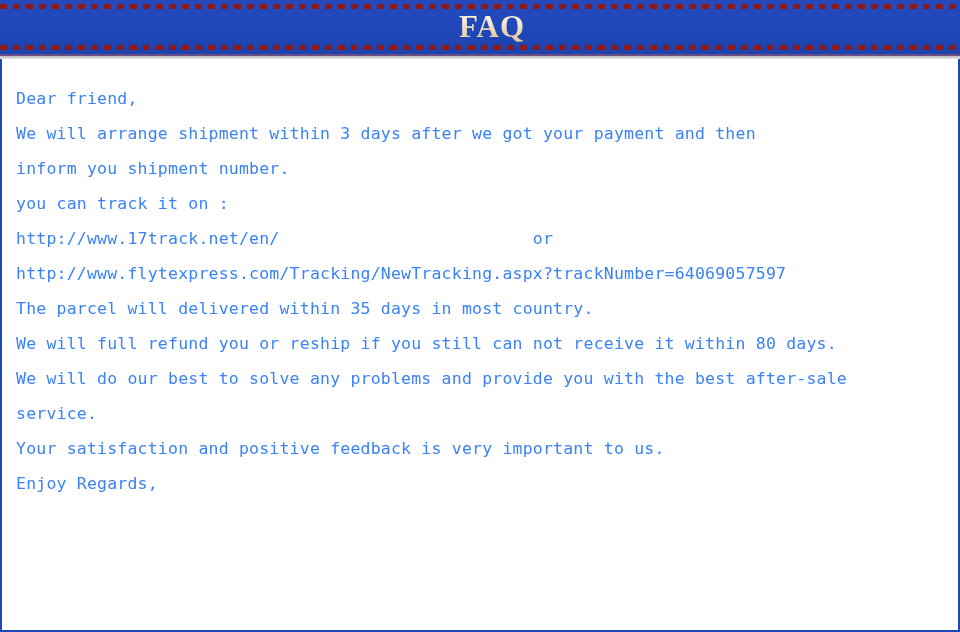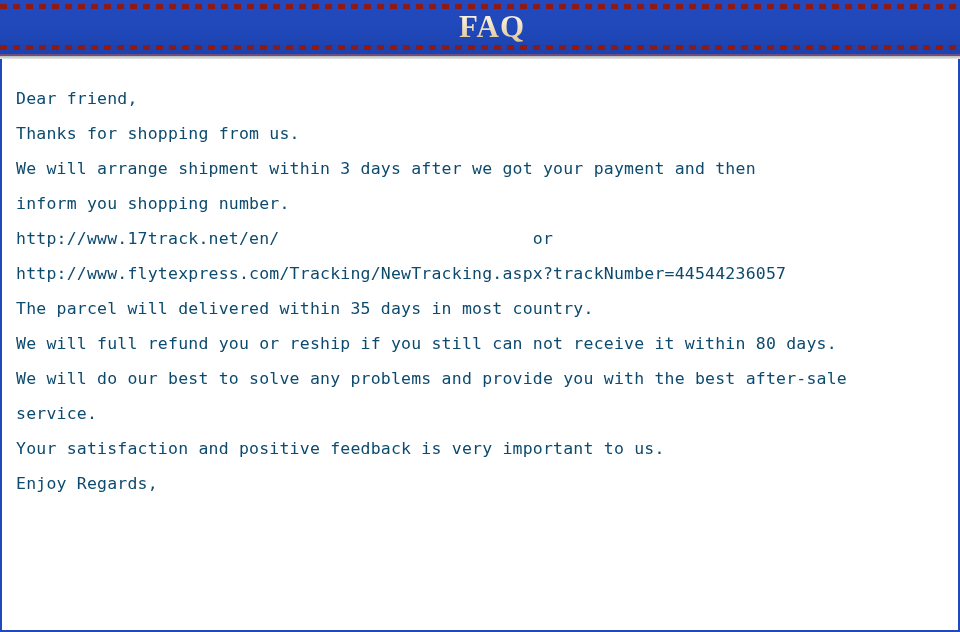--- a/index.html
+++ b/index.html
@@ -87,21 +87,21 @@
     border-right: 2px solid #2049bb;
     border-bottom: 2px solid #2049bb;
     background: #ffffff;
   }
 
   .content {
     padding: 22px 0 0 14px;
   }
 
   .line {
-    color: #0c4a6e;
+    color: #3b82f6;
     font-family: "DejaVu Sans Mono", monospace;
     font-size: 16.5px;
     line-height: 35px;
     height: 35px;
     white-space: pre;
     letter-spacing: 0.2px;
   }
 </style>
 </head>
 <body>
@@ -113,25 +113,25 @@
     <div class="banner-title">FAQ</div>
     <div class="banner-dashes bottom"></div>
   </div>
 
   <div class="rule-purple"></div>
   <div class="rule-grey"></div>
 
   <div class="frame">
     <div class="content">
       <div class="line">Dear friend,</div>
-      <div class="line">Thanks for shopping from us.</div>
       <div class="line">We will arrange shipment within 3 days after we got your payment and then</div>
-      <div class="line">inform you shopping number.</div>
+      <div class="line">inform you shipment number.</div>
+      <div class="line">you can track it on :</div>
       <div class="line">http://www.17track.net/en/                         or</div>
-      <div class="line">http://www.flytexpress.com/Tracking/NewTracking.aspx?trackNumber=44544236057</div>
+      <div class="line">http://www.flytexpress.com/Tracking/NewTracking.aspx?trackNumber=64069057597</div>
       <div class="line">The parcel will delivered within 35 days in most country.</div>
       <div class="line">We will full refund you or reship if you still can not receive it within 80 days.</div>
       <div class="line">We will do our best to solve any problems and provide you with the best after-sale</div>
       <div class="line">service.</div>
       <div class="line">Your satisfaction and positive feedback is very important to us.</div>
       <div class="line">Enjoy Regards,</div>
     </div>
   </div>
 
 </div>

